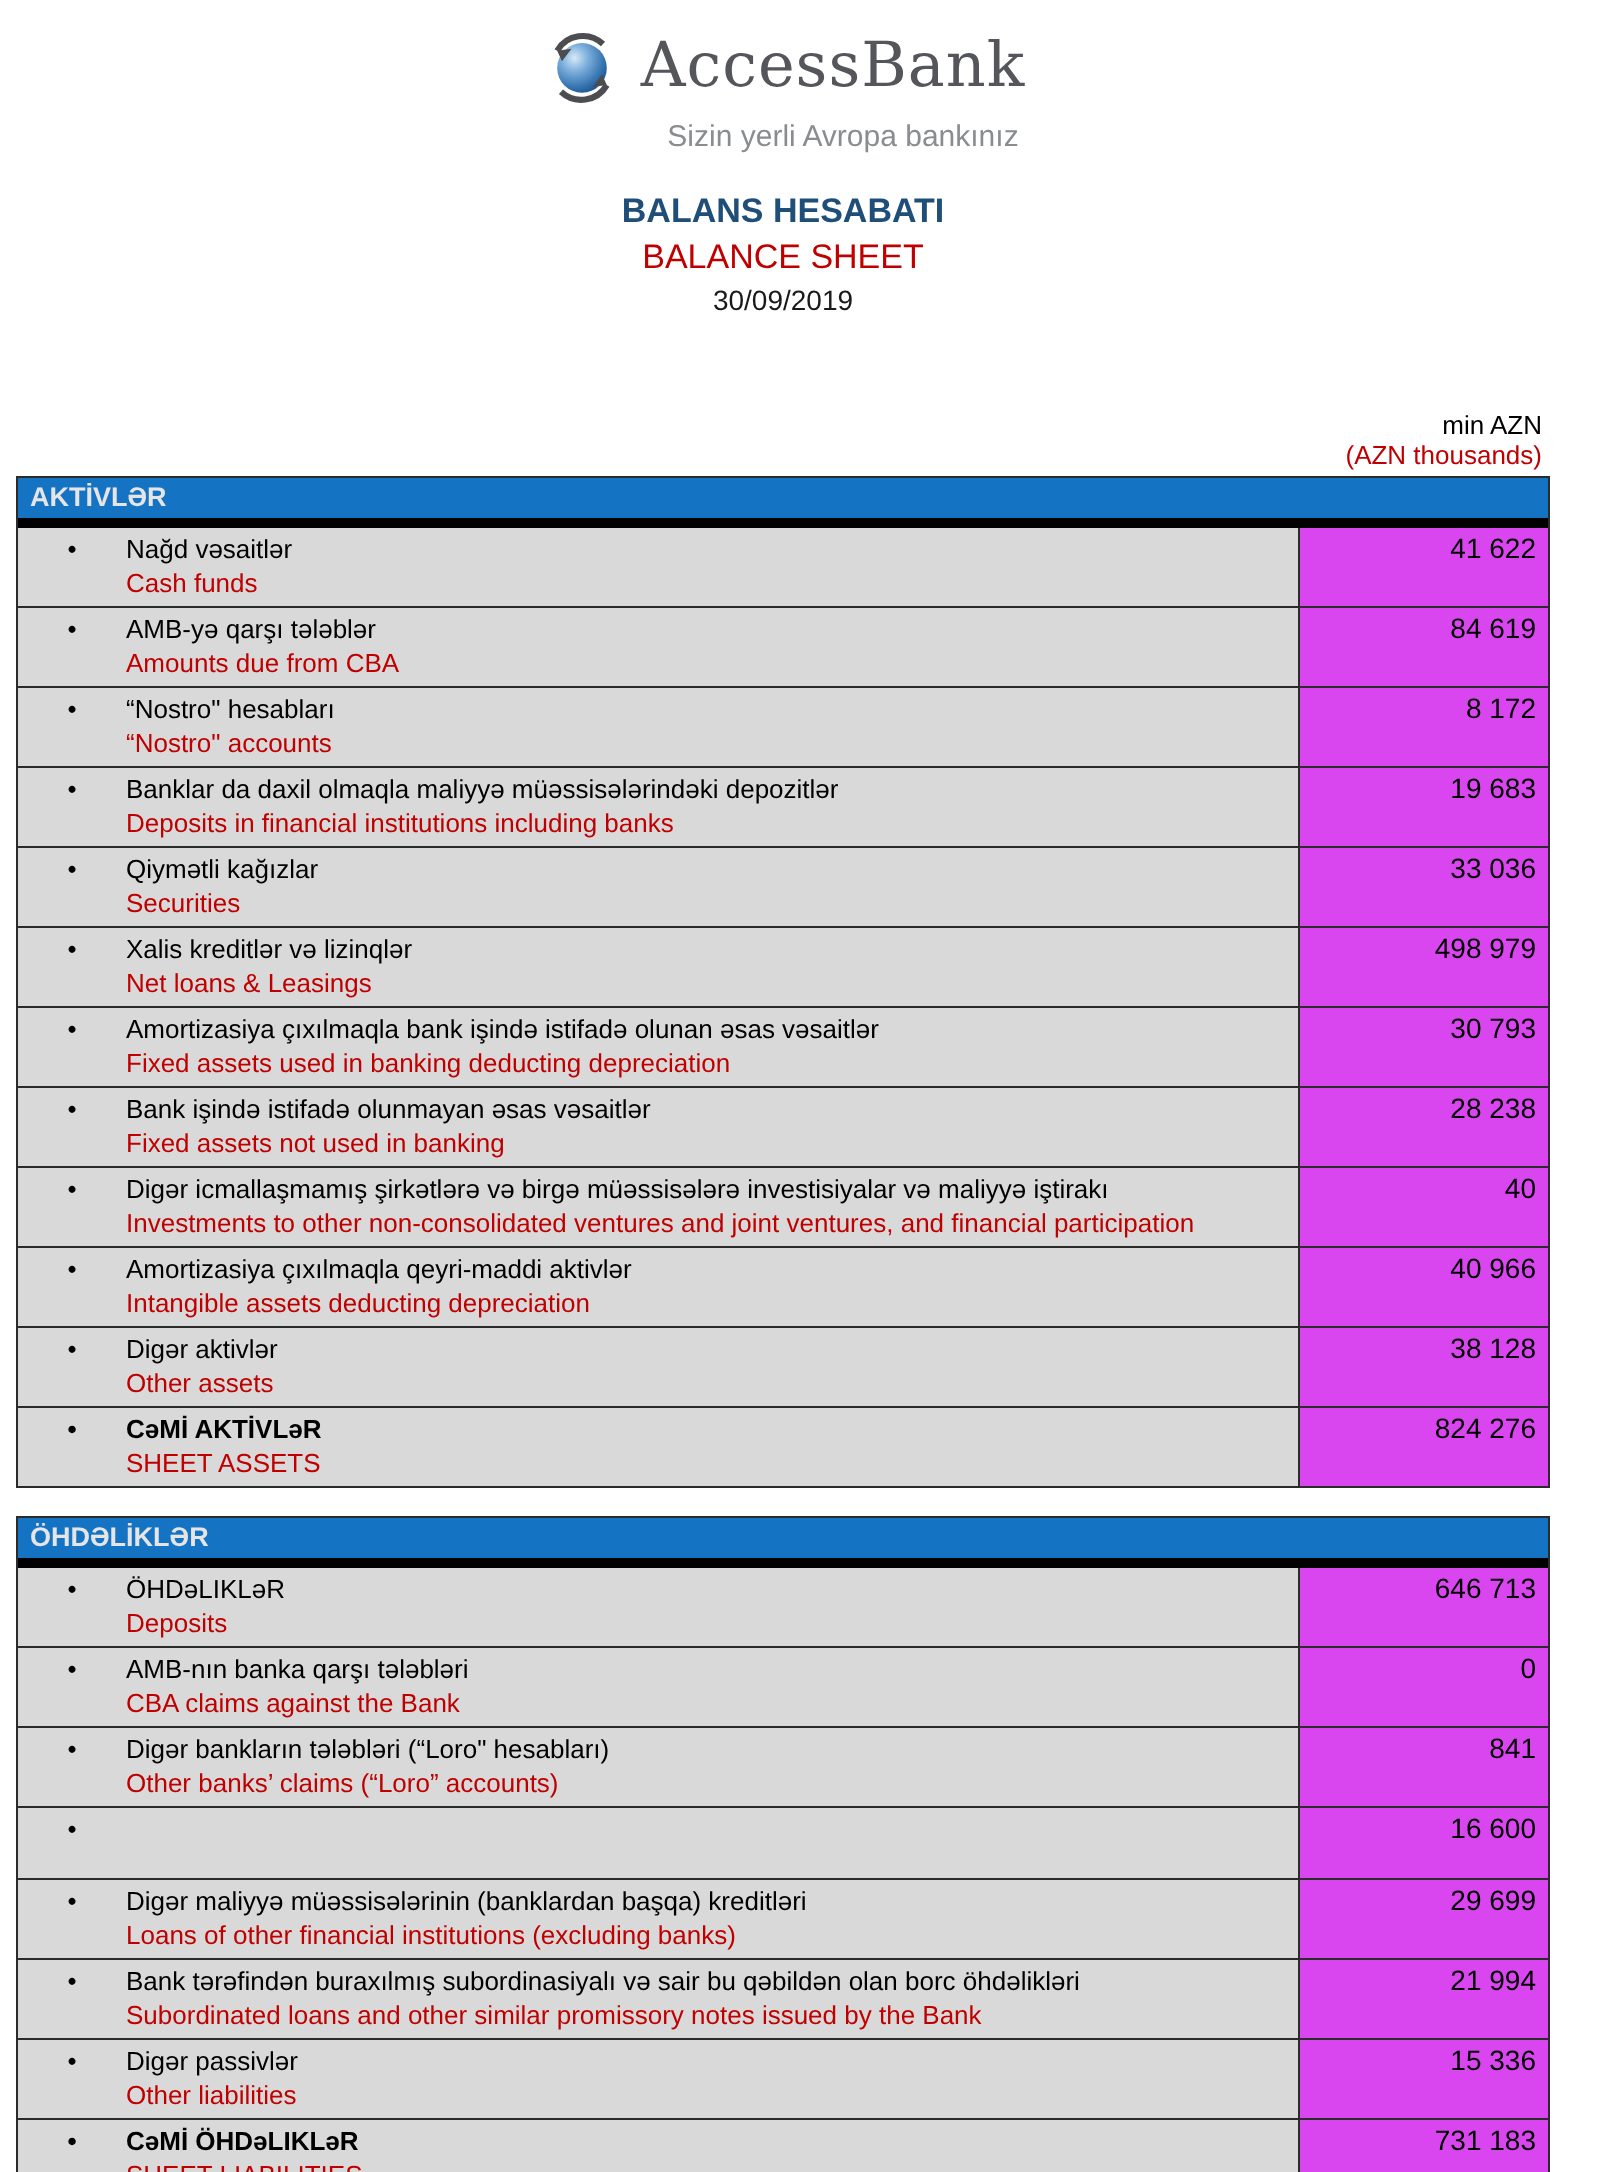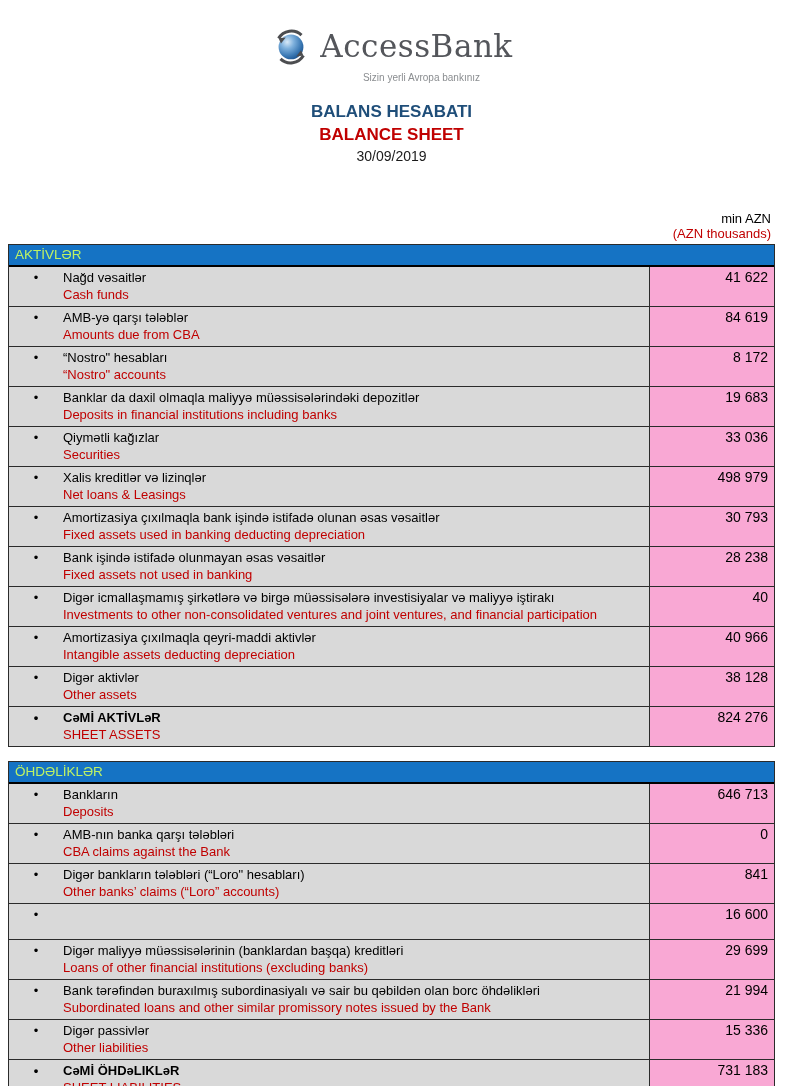--- a/index.html
+++ b/index.html
@@ -2,73 +2,73 @@
 <html><head>
 <meta charset="utf-8">
 <style>
   * { margin: 0; padding: 0; box-sizing: border-box; }
   html, body { width: 800px; background: #ffffff; }
   body {
     font-family: "Liberation Sans", sans-serif;
     width: 800px; height: 1086px; overflow: hidden;
     color: #000;
   }
-  .page { width: 800px; height: 1086px; padding-top: 25px; }
+  .page { width: 800px; height: 1086px; padding-top: 12px; }
 
   
   .logo-block { width: 767px; margin-left: 8px; text-align: center; }
   .logo-line {
     display: inline-flex; align-items: center; gap: 8px; justify-content: center;
   }
   .logo-icon { width: 42px; height: 42px; }
   .logo-text {
     font-family: "DejaVu Serif", serif;
     font-size: 31px; color: #54565b; letter-spacing: 0.5px;
   }
   .tagline {
-    font-size: 10px; color: #8a8d90; margin-top: 1px; margin-left: 60px;
+    font-size: 15px; color: #8a8d90; margin-top: 1px; margin-left: 60px;
   }
 
   
   .title-az { margin-top: 19px; text-align: center; font-size: 17px; font-weight: bold; color: #1f4e79; }
-  .title-en { margin-top: 3px;  text-align: center; font-size: 17px; font-weight: bold; color: #c00000; }
+  .title-en { margin-top: 3px;  text-align: center; font-size: 17px; font-weight: normal; color: #c00000; }
   .report-date { margin-top: 3px; text-align: center; font-size: 14px; color: #1a1a1a; }
   .title-wrap { width: 767px; margin-left: 8px; }
 
   
   .units { width: 767px; margin-left: 8px; margin-top: 6px; text-align: right; padding-right: 4px; }
   .unit-az { font-size: 13px; color: #000; line-height: 15px; margin-top: 47px; }
   .unit-en { font-size: 13px; color: #c00000; line-height: 16px; }
 
   
   .sheet { width: 767px; margin-left: 8px; }
   .section { border: 1px solid #2b2b2b; margin-top: 2px; }
   .section + .section { margin-top: 14px; }
   .section-header {
-    background: #1573c4; color: #bef264;
-    font-size: 13.5px; font-weight: 400;
+    background: #1573c4; color: #e5e5e5;
+    font-size: 13.5px; font-weight: 700;
     padding: 2px 0 3px 6px; line-height: 15px;
-    border-bottom: 2px solid #000000;
+    border-bottom: 5px solid #000000;
   }
   .row { display: flex; align-items: stretch; }
   .row + .row { border-top: 1px solid #2b2b2b; }
   .desc {
     flex: 1 1 auto; background: #d9d9d9;
     display: flex; align-items: flex-start;
     padding: 2px 6px 3px 0; min-height: 35px;
   }
   .bullet {
     width: 54px; flex: 0 0 54px; text-align: center;
     font-size: 13px; line-height: 17px; color: #000;
   }
   .texts { flex: 1 1 auto; }
   .az { font-size: 13px; line-height: 17px; color: #000; }
   .en { font-size: 13px; line-height: 17px; color: #c00000; }
   .val {
-    flex: 0 0 125px; width: 125px; background: #f9a8d4;
+    flex: 0 0 125px; width: 125px; background: #d946ef;
     border-left: 1px solid #2b2b2b;
     text-align: right; padding: 2px 6px 0 0;
     font-size: 14px; line-height: 17px; color: #000; white-space: nowrap;
   }
   .row.total .az, .row.total .bullet { font-weight: bold; }
 </style>
 </head>
 <body>
 
 <div class="page">
@@ -244,21 +244,21 @@
 </div>
   </section>
 
   <section class="section">
     <div class="section-header">ÖHDƏLİKLƏR</div>
     <div class="section-rows">
   <div class="row">
     <div class="desc">
       <span class="bullet">•</span>
       <div class="texts">
-        <div class="az">Bankların</div>
+        <div class="az">ÖHDəLIKLəR</div>
         <div class="en">Deposits</div>
       </div>
     </div>
     <div class="val">646 713</div>
   </div>
 
   <div class="row">
     <div class="desc">
       <span class="bullet">•</span>
       <div class="texts">

